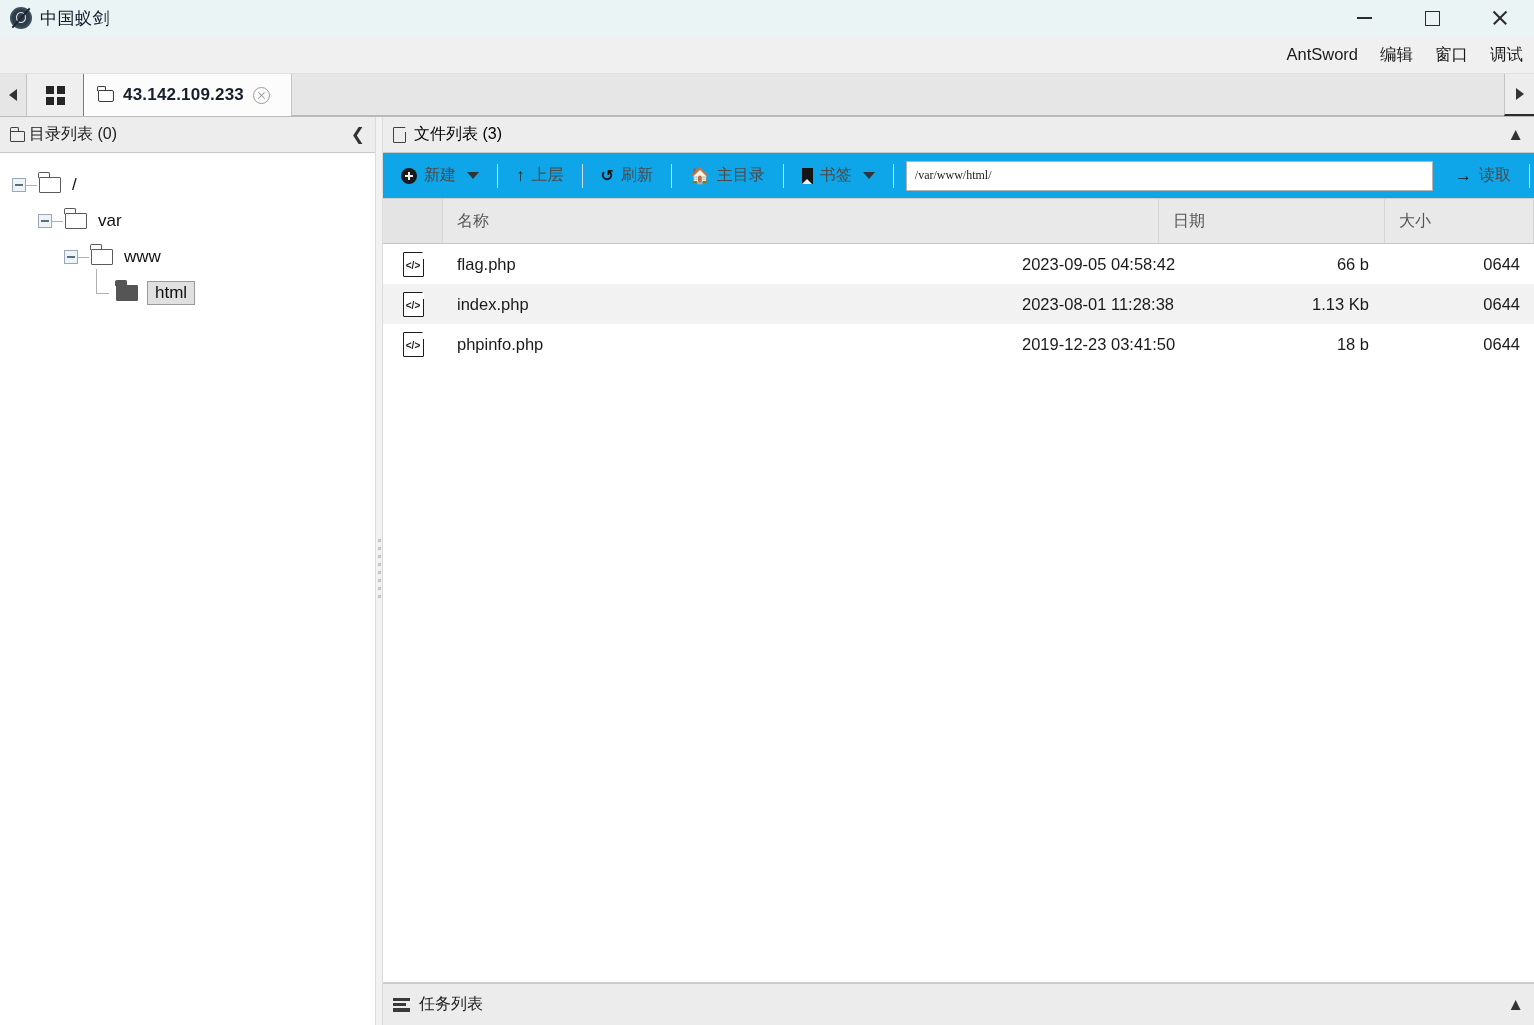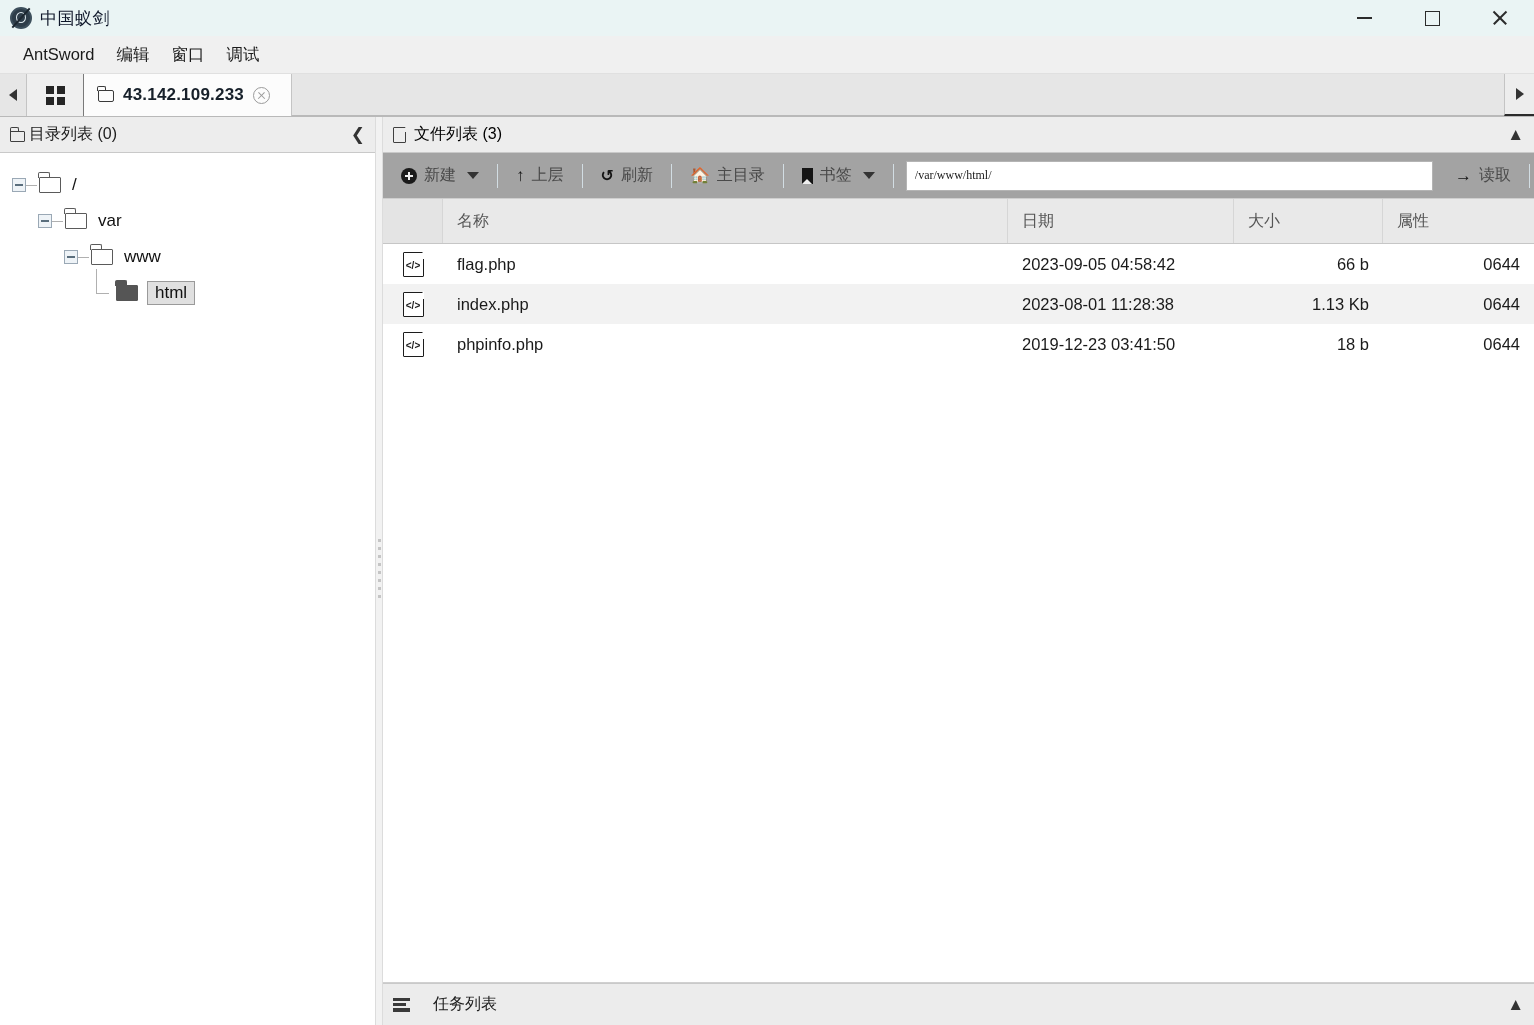--- a/index.html
+++ b/index.html
@@ -51,20 +51,21 @@
     content:""; position:absolute; left:0; top:8px; width:18px; height:1.6px; background:#2b2b2b;
   }
   .wc .cls:before { transform: rotate(45deg); }
   .wc .cls:after  { transform: rotate(-45deg); }
 
   
   .menubar {
     height: 38px; background: #f0f0f0;
     display: flex; align-items: center; padding-left: 12px;
     border-bottom: 1px solid #e0e0e0;
+    justify-content: flex-end;
   }
   .menu-item {
     padding: 4px 11px; font-size: 16.5px; color: #1a1a1a; cursor: default;
   }
 
   
   .tabbar {
     height: 43px; background: #0ea5e9;
     display: flex; align-items: stretch;
     border-bottom: 1px solid #b9b9b9;
@@ -166,21 +167,21 @@
   .splitter .dots { width:3px; height:64px; display:flex; flex-direction:column; gap:5px; }
   .splitter .dots i { width:3px;height:3px;background:#c5c5c5;display:block; }
 
   
   .right-panel { flex:1; display:flex; flex-direction:column; background:#fff; min-width:0; }
   .rp-head {
     height:36px;background:#ededed;border-bottom:1px solid #c9c9c9;
     display:flex;align-items:center;padding:0 10px;gap:8px;
   }
   .toolbar {
-    height:46px;background:#a3a3a3;border-bottom:1px solid #cfcfcf;
+    height:46px;background:#0ea5e9;border-bottom:1px solid #cfcfcf;
     display:flex;align-items:center; gap:0; padding-left:4px;
   }
   .tb-btn {
     display:flex;align-items:center;gap:7px;padding:6px 14px;font-size:16px;color:#4a4a4a;cursor:default;
   }
   .tb-sep { width:1px; height:24px; background:#d2dde3; margin:0 4px; flex:none; }
   .caret { width:0;height:0;border-left:6px solid transparent;border-right:6px solid transparent;border-top:7px solid #333; margin-left:4px;}
   .ic-plus {
     width:16px;height:16px;border-radius:50%;background:#1a1a1a;position:relative;flex:none;
   }
@@ -229,21 +230,21 @@
   }
   .fileicon:after{
     content:"";position:absolute;right:-1.8px;top:-1.8px;
     border-width:0 0 8px 8px;border-style:solid;border-color:transparent transparent #fff transparent;
   }
   .fileicon span{ font-size:10px;font-weight:bold;color:#1c1c1c;line-height:1;position:relative;z-index:2;margin-top:3px;}
 
   
   .taskbar {
     height:42px;background:#ececec;border-top:1px solid #c9c9c9;
-    display:flex;align-items:center;padding:0 10px;gap:23px; flex:none;
+    display:flex;align-items:center;padding:0 10px;gap:9px; flex:none;
   }
   .ic-list { width:17px;height:14px;display:flex;flex-direction:column;justify-content:space-between;flex:none; }
   .ic-list i { height:3.5px; background:#3a3a3a; display:block; }
   .ic-list i:nth-child(1){ width:17px; }
   .ic-list i:nth-child(2){ width:13px; }
   .ic-list i:nth-child(3){ width:17px; }
   .task-ttl { font-size:16px; color:#202020; }
 </style>
 </head>
 <body>
@@ -401,21 +402,20 @@
       </div>
       <div class="tb-sep"></div>
     </div>
 
     <div class="table-wrap">
       <div class="thead">
         <div class="th sel-col"></div>
         <div class="th name-col">名称</div>
         <div class="th date-col">日期</div>
         <div class="th size-col">大小</div>
-        <div class="th attr-col">属性</div>
       </div>
       <div class="tbody">
 
         <div class="trow">
           <div class="td sel-col">
             <div class="fileicon">
                 <span>&lt;/&gt;</span>
               </div>
           </div>
           <div class="td name-col">flag.php</div>

